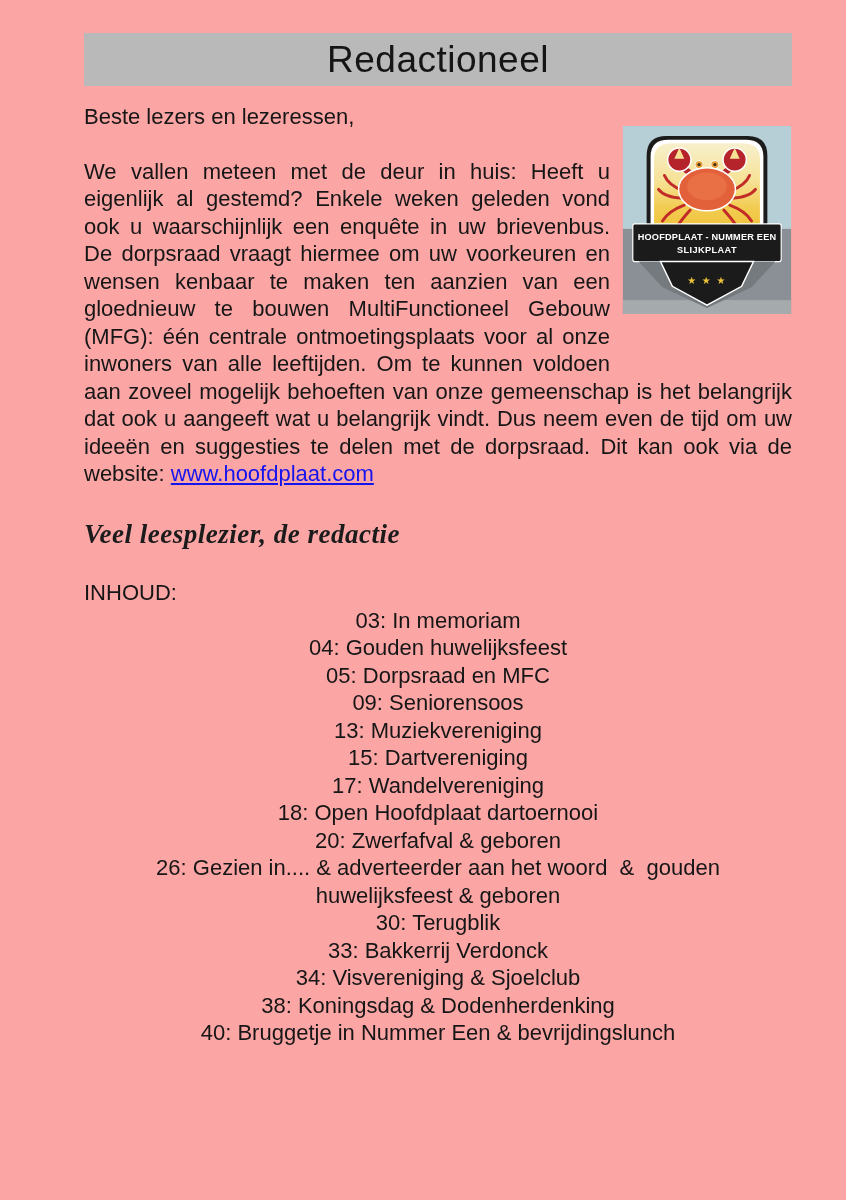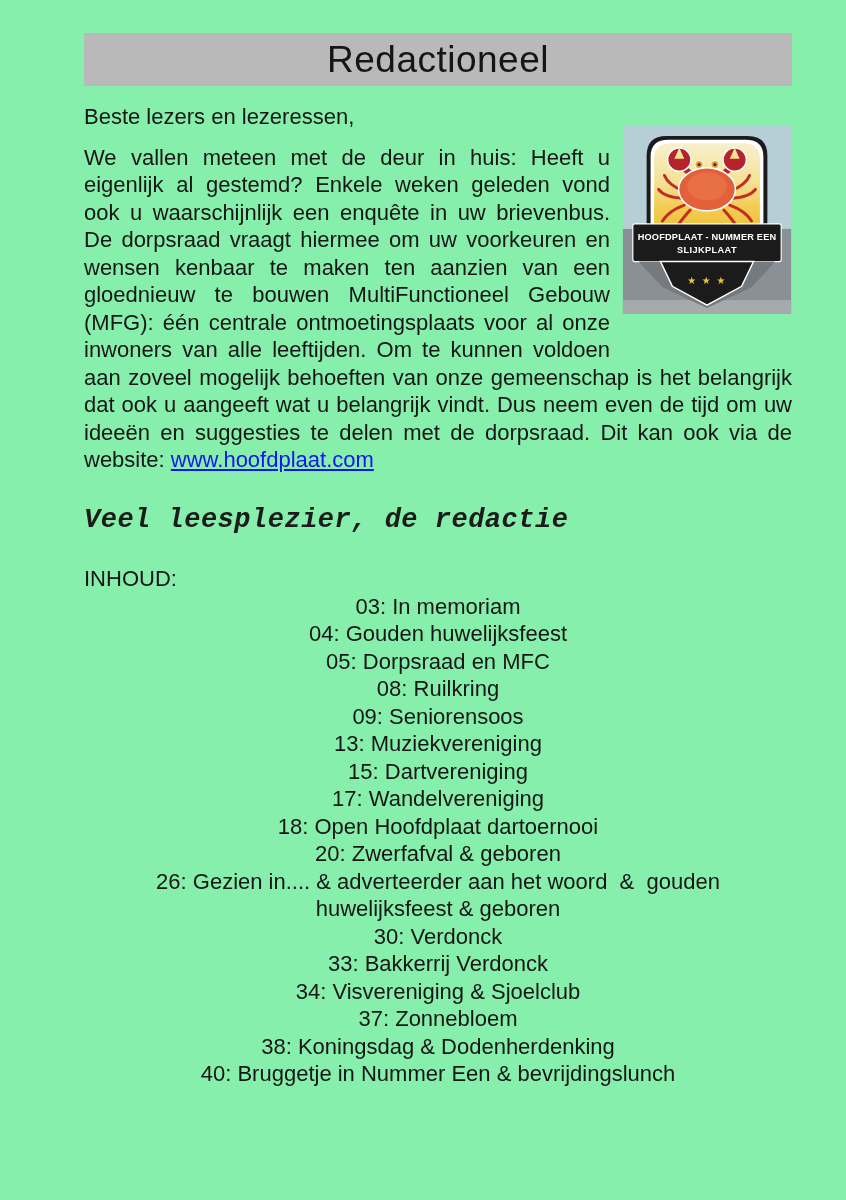--- a/index.html
+++ b/index.html
@@ -1,21 +1,21 @@
 <!DOCTYPE html>
 <html><head>
 <meta charset="utf-8">
 <style>
   * { margin: 0; padding: 0; box-sizing: border-box; }
   html, body { background: #ffffff; }
   .page {
     position: relative;
     width: 846px;
     height: 1200px;
-    background: #86efac;
+    background: #fca5a5;
     font-family: "Liberation Sans", sans-serif;
     color: #161616;
     overflow: hidden;
   }
   .header-bar {
     margin: 33px 54px 0 84px;
     width: 708px;
     height: 53px;
     background: #b9b9b9;
     display: flex;
@@ -33,31 +33,31 @@
     font-size: 22px;
     line-height: 27.5px;
   }
   .logo-float {
     float: right;
     width: 170px;
     height: 220px;
     margin: 23px 0 10px 12px;
   }
   .logo-float svg { display: block; width: 170px; height: 188px; }
-  .greeting { margin-bottom: 13px; }
+  .greeting { margin-bottom: 27px; }
   .intro { text-align: justify; }
   .intro a {
     color: #1414ee;
     text-decoration: underline;
     cursor: pointer;
   }
   .signoff {
     clear: none;
     margin-top: 33px;
-    font-family: Liberation Mono, monospace;
+    font-family: Liberation Serif, serif;
     font-style: italic;
     font-weight: 600;
     font-size: 27px;
     letter-spacing: 0.5px;
     color: #1b1b1b;
   }
   .toc { margin-top: 31px; }
   .toc-heading { white-space: pre-wrap; }
   .toc-item { white-space: pre-wrap; text-align: center; }
 </style>
@@ -143,31 +143,29 @@
 
     <p class="intro"><span>We vallen meteen met de deur in huis: Heeft u eigenlijk al gestemd? Enkele weken geleden vond ook u waarschijnlijk een enquête in uw brievenbus. De dorpsraad vraagt hiermee om uw voorkeuren en wensen kenbaar te maken ten aanzien van een gloednieuw te bouwen MultiFunctioneel Gebouw (MFG): één centrale ontmoetingsplaats voor al onze inwoners van alle leeftijden. Om te kunnen voldoen aan zoveel mogelijk behoeften van onze gemeenschap is het belangrijk dat ook u aangeeft wat u belangrijk vindt. Dus neem even de tijd om uw ideeën en suggesties te delen met de dorpsraad. Dit kan ook via de website: </span><a href="#">www.hoofdplaat.com</a></p>
 
     <p class="signoff">Veel leesplezier, de redactie</p>
 
     <div class="toc">
       <div class="toc-heading">INHOUD:</div>
       <div class="toc-item">03: In memoriam</div>
       <div class="toc-item">04: Gouden huwelijksfeest</div>
       <div class="toc-item">05: Dorpsraad en MFC</div>
-      <div class="toc-item">08: Ruilkring</div>
       <div class="toc-item">09: Seniorensoos</div>
       <div class="toc-item">13: Muziekvereniging</div>
       <div class="toc-item">15: Dartvereniging</div>
       <div class="toc-item">17: Wandelvereniging</div>
       <div class="toc-item">18: Open Hoofdplaat dartoernooi</div>
       <div class="toc-item">20: Zwerfafval &amp; geboren</div>
       <div class="toc-item">26: Gezien in.... &amp; adverteerder aan het woord  &amp;  gouden
 huwelijksfeest &amp; geboren</div>
-      <div class="toc-item">30: Verdonck</div>
+      <div class="toc-item">30: Terugblik</div>
       <div class="toc-item">33: Bakkerrij Verdonck</div>
       <div class="toc-item">34: Visvereniging &amp; Sjoelclub</div>
-      <div class="toc-item">37: Zonnebloem</div>
       <div class="toc-item">38: Koningsdag &amp; Dodenherdenking</div>
       <div class="toc-item">40: Bruggetje in Nummer Een &amp; bevrijdingslunch</div>
     </div>
 
   </div>
 </div>
 
 </body></html>

